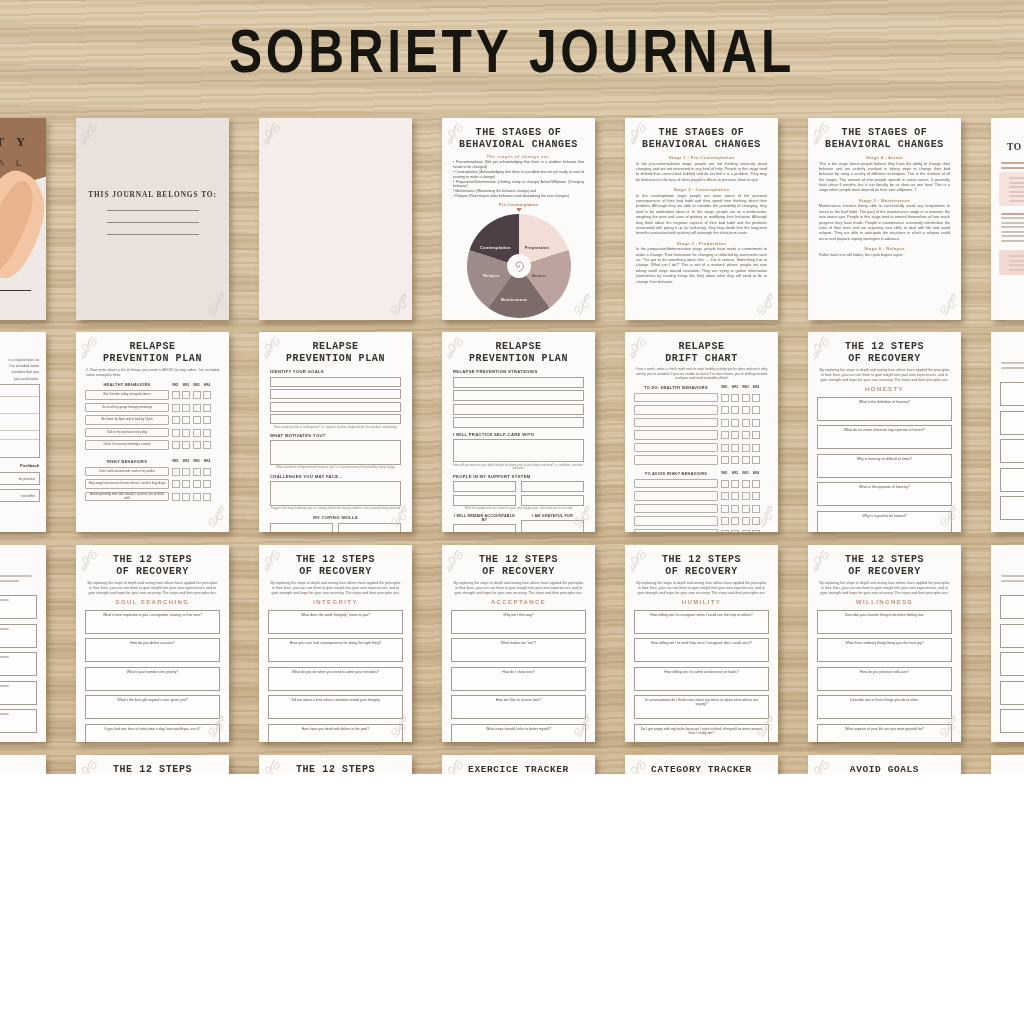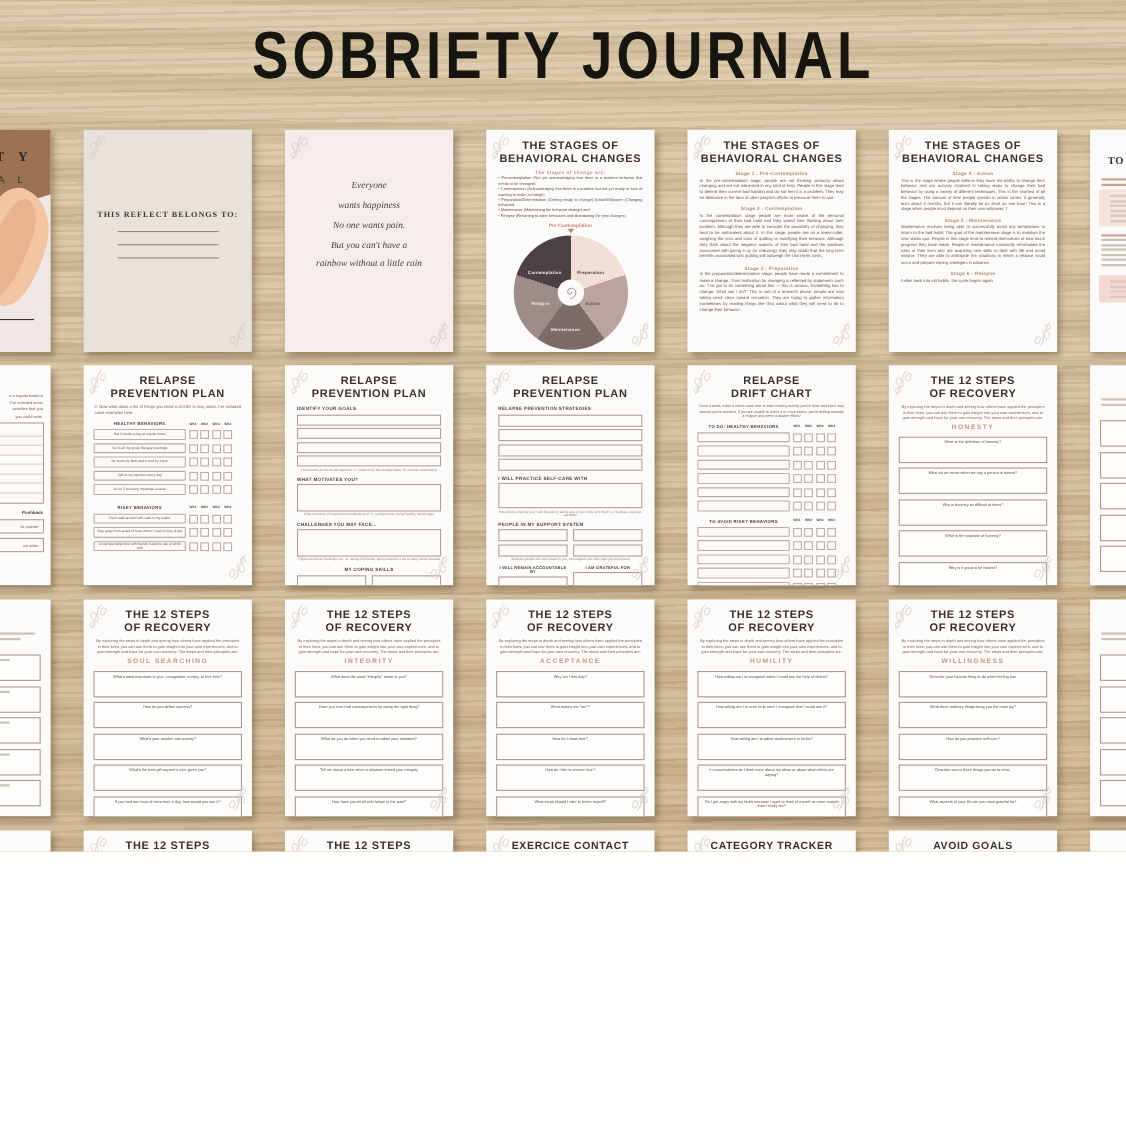--- a/index.html
+++ b/index.html
@@ -15,21 +15,21 @@
     transform:scale(.92,1.12);transform-origin:50% 0;white-space:nowrap;}
   .banner{position:absolute;left:0;right:0;top:956px;height:42px;background:#a9d8e5;
     border-top:4px solid #f2ede3;border-bottom:4px solid #f2ede3;display:flex;align-items:center;overflow:hidden;}
   .banner-text{font-weight:bold;font-size:31px;color:#10181d;white-space:nowrap;padding-left:26px;
     transform:scale(.98,1.22);transform-origin:0 50%;letter-spacing:1px;}
   .page{position:absolute;width:153px;background:#fdfbf9;overflow:hidden;
     box-shadow:3px 4px 6px rgba(88,66,38,.42);}
   .pg-belongs{background:#e9e1dc;} .pg-quote{background:#f4ede9;} .pg-cover{background:#efe8e4;}
   .fl{position:absolute;width:26px;height:26px;opacity:.75;pointer-events:none;}
   .fl-tl{top:3px;left:3px;} .fl-br{bottom:3px;right:3px;transform:rotate(180deg);}
-  .pt{font-family:Liberation Sans, sans-serif;font-weight:bold;text-align:center;color:#36312c;
+  .pt{font-family:Liberation Mono, monospace;font-weight:bold;text-align:center;color:#36312c;
     font-size:10px;line-height:1.2;letter-spacing:.6px;margin:9px 8px 0;}
   .pt-sm{font-size:9.5px;}
   .intro{font-size:3.6px;color:#6b645e;text-align:center;margin:3px 10px 0;line-height:1.4;}
   .intro-j{text-align:justify;}
   .sec{ text-align:center;color:#c59184;font-size:6px;letter-spacing:1.4px;font-weight:bold;margin-top:3px;}
   .qbox{border:.6px solid #a39c93;margin:4.5px 9px 0;height:22px;background:#fefdfc;}
   .qlab{font-size:3.5px;color:#564f49;text-align:center;padding:2px 4px 0;line-height:1.2;}
   .stg-h{text-align:center;color:#b08968;font-weight:bold;font-size:4.3px;margin:4px 0 1.5px;letter-spacing:.3px;}
   .stg-b{font-size:3.8px;color:#5f5852;text-align:justify;margin:0 11px;line-height:1.42;}
   .bul{font-size:3.5px;color:#55504a;margin:0 11px;line-height:1.4;text-align:justify;}
@@ -99,21 +99,21 @@
         </svg>
         <svg class="fl fl-br" viewBox="0 0 30 30">
   <g fill="none" stroke="#d2c9c0" stroke-width="1">
   <path d="M4 28 C11 19 8 10 15 2"></path>
             <path d="M15 2 C11 6 10 9 12 13"></path>
   <ellipse cx="8" cy="15" rx="3" ry="5" transform="rotate(-28 8 15)"></ellipse>
   <ellipse cx="17" cy="9" rx="2.5" ry="4" transform="rotate(22 17 9)"></ellipse>
   <circle cx="6" cy="23" r="2.6"></circle>
           </g>
         </svg>
-    <div style="margin-top:72px;text-align:center;font-family:'Liberation Serif',serif;font-weight:bold;font-size:7.4px;letter-spacing:.9px;color:#3f3a35;">THIS REFLECT BELONGS TO:</div>
+    <div style="margin-top:72px;text-align:center;font-family:'Liberation Serif',serif;font-weight:bold;font-size:7.4px;letter-spacing:.9px;color:#3f3a35;">THIS JOURNAL BELONGS TO:</div>
     <div style="width:92px;margin:11px auto 0;border-bottom:.7px solid #8f8880;"></div>
         <div style="width:92px;margin:11px auto 0;border-bottom:.7px solid #8f8880;"></div>
         <div style="width:92px;margin:11px auto 0;border-bottom:.7px solid #8f8880;"></div>
       </div>
       <div class="page pg-quote" style="left: 259px; top: 118px; height: 202px;">
         <svg class="fl fl-tl" viewBox="0 0 30 30">
   <g fill="none" stroke="#d2c9c0" stroke-width="1">
   <path d="M4 28 C11 19 8 10 15 2"></path>
             <path d="M15 2 C11 6 10 9 12 13"></path>
   <ellipse cx="8" cy="15" rx="3" ry="5" transform="rotate(-28 8 15)"></ellipse>
@@ -123,27 +123,20 @@
         </svg>
         <svg class="fl fl-br" viewBox="0 0 30 30">
   <g fill="none" stroke="#d2c9c0" stroke-width="1">
   <path d="M4 28 C11 19 8 10 15 2"></path>
             <path d="M15 2 C11 6 10 9 12 13"></path>
   <ellipse cx="8" cy="15" rx="3" ry="5" transform="rotate(-28 8 15)"></ellipse>
   <ellipse cx="17" cy="9" rx="2.5" ry="4" transform="rotate(22 17 9)"></ellipse>
   <circle cx="6" cy="23" r="2.6"></circle>
           </g>
         </svg>
-        <div style="margin-top:42px;">
-          <div class="scriptline">Everyone</div>
-          <div class="scriptline">wants happiness</div>
-          <div class="scriptline">No one wants pain.</div>
-          <div class="scriptline">But you can't have a</div>
-          <div class="scriptline">rainbow without a little rain</div>
-        </div>
       </div>
       <div class="page " style="left: 442px; top: 118px; height: 202px;">
         <svg class="fl fl-tl" viewBox="0 0 30 30">
   <g fill="none" stroke="#d2c9c0" stroke-width="1">
   <path d="M4 28 C11 19 8 10 15 2"></path>
             <path d="M15 2 C11 6 10 9 12 13"></path>
   <ellipse cx="8" cy="15" rx="3" ry="5" transform="rotate(-28 8 15)"></ellipse>
   <ellipse cx="17" cy="9" rx="2.5" ry="4" transform="rotate(22 17 9)"></ellipse>
   <circle cx="6" cy="23" r="2.6"></circle>
           </g>
@@ -963,21 +956,21 @@
         </svg>
         <svg class="fl fl-br" viewBox="0 0 30 30">
   <g fill="none" stroke="#d2c9c0" stroke-width="1">
   <path d="M4 28 C11 19 8 10 15 2"></path>
             <path d="M15 2 C11 6 10 9 12 13"></path>
   <ellipse cx="8" cy="15" rx="3" ry="5" transform="rotate(-28 8 15)"></ellipse>
   <ellipse cx="17" cy="9" rx="2.5" ry="4" transform="rotate(22 17 9)"></ellipse>
   <circle cx="6" cy="23" r="2.6"></circle>
           </g>
         </svg>
-        <div class="pt pt-sm">EXERCICE CONTACT</div>
+        <div class="pt pt-sm">EXERCICE TRACKER</div>
     <div style="display:flex;gap:6px;margin:7px 11px 0;">
       <div class="bar" style="flex:1.3;">
             <span>Name:</span>
           </div>
       <div class="bar" style="flex:1;">
             <span>Date:</span>
           </div>
         </div>
     <div style="display:flex;gap:4px;margin:5px 11px 0;">
       <div style="display:flex;gap:1.5px;">

